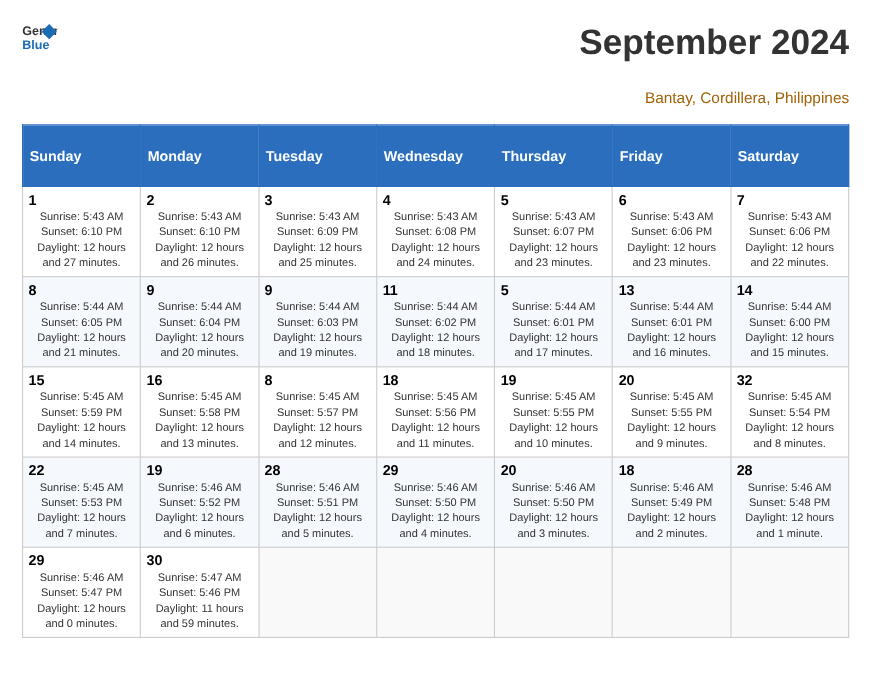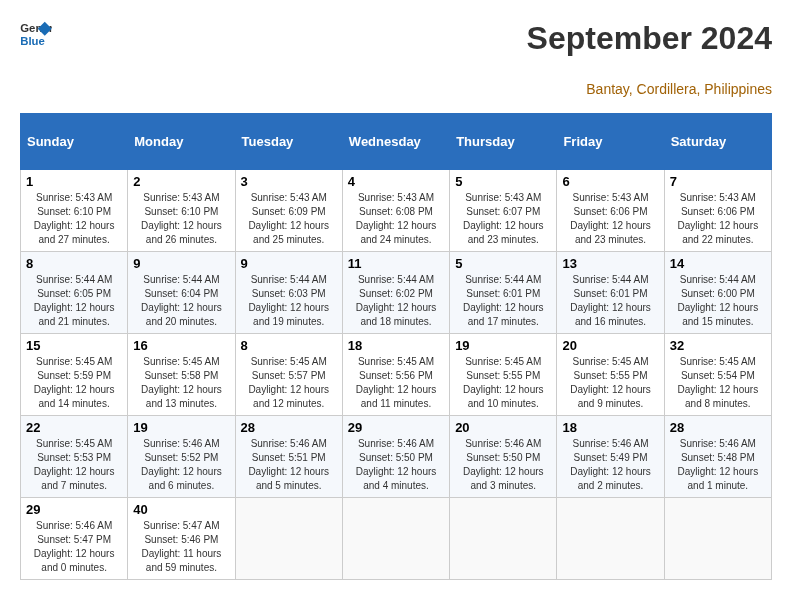--- a/index.html
+++ b/index.html
@@ -314,21 +314,21 @@
       </tr>
       <tr>
         <td>
           <div class="day-num">29</div>
           <div class="day-info" style="white-space: pre-line;">Sunrise: 5:46 AM
 Sunset: 5:47 PM
 Daylight: 12 hours
 and 0 minutes.</div>
         </td>
         <td>
-          <div class="day-num">40</div>
+          <div class="day-num">30</div>
           <div class="day-info" style="white-space: pre-line;">Sunrise: 5:47 AM
 Sunset: 5:46 PM
 Daylight: 11 hours
 and 59 minutes.</div>
         </td>
         <td class="empty"></td>
         <td class="empty"></td>
         <td class="empty"></td>
         <td class="empty"></td>
         <td class="empty"></td>

